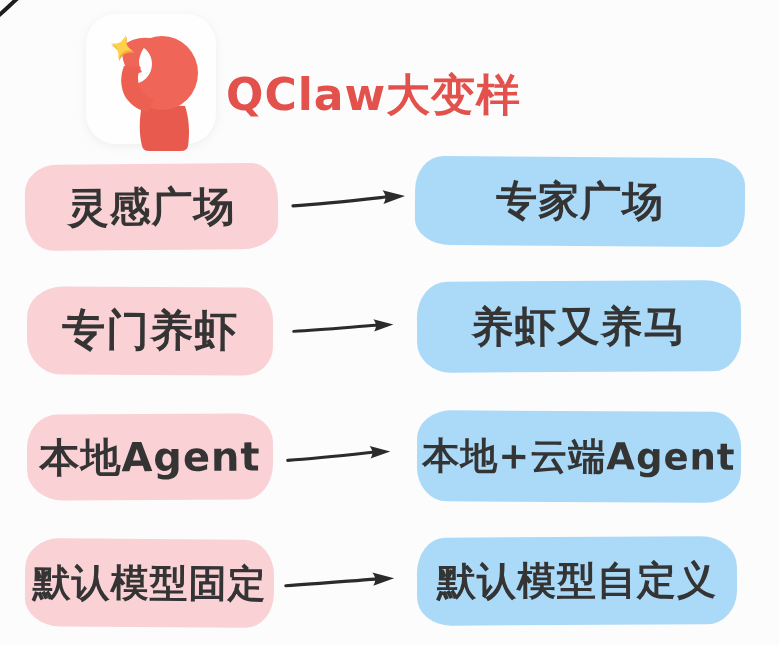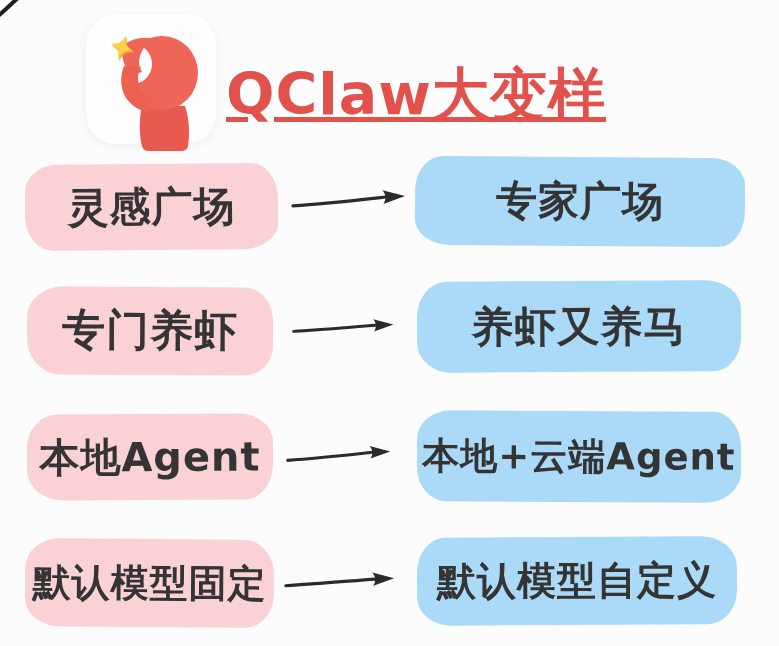--- a/index.html
+++ b/index.html
@@ -20,22 +20,22 @@
     position:absolute;left:86px;top:14px;
     width:130px;height:130px;
     background:#FEFEFE;
     border-radius:30px;
     box-shadow:0 2px 10px rgba(175,165,165,0.16);
   }
   .icon-tile svg{position:absolute;left:0;top:0;overflow:visible;}
   .page-title{
     position:absolute;left:226px;top:56px;width:370px;height:78px;
     display:flex;align-items:center;
-    font-size:57px;font-weight:700;color:#E2514C;
-    letter-spacing:1px;white-space:nowrap;text-decoration:underline;
+    font-size:44px;font-weight:700;color:#E2514C;
+    letter-spacing:1px;white-space:nowrap;
   }
   .corner-stroke{position:absolute;left:0;top:0;}
   
   .box{
     position:absolute;
     display:flex;align-items:center;justify-content:center;
     font-weight:700;color:#343434;white-space:nowrap;
     letter-spacing:1px;
   }
   .box.pink{background:#FAD1D5;}

